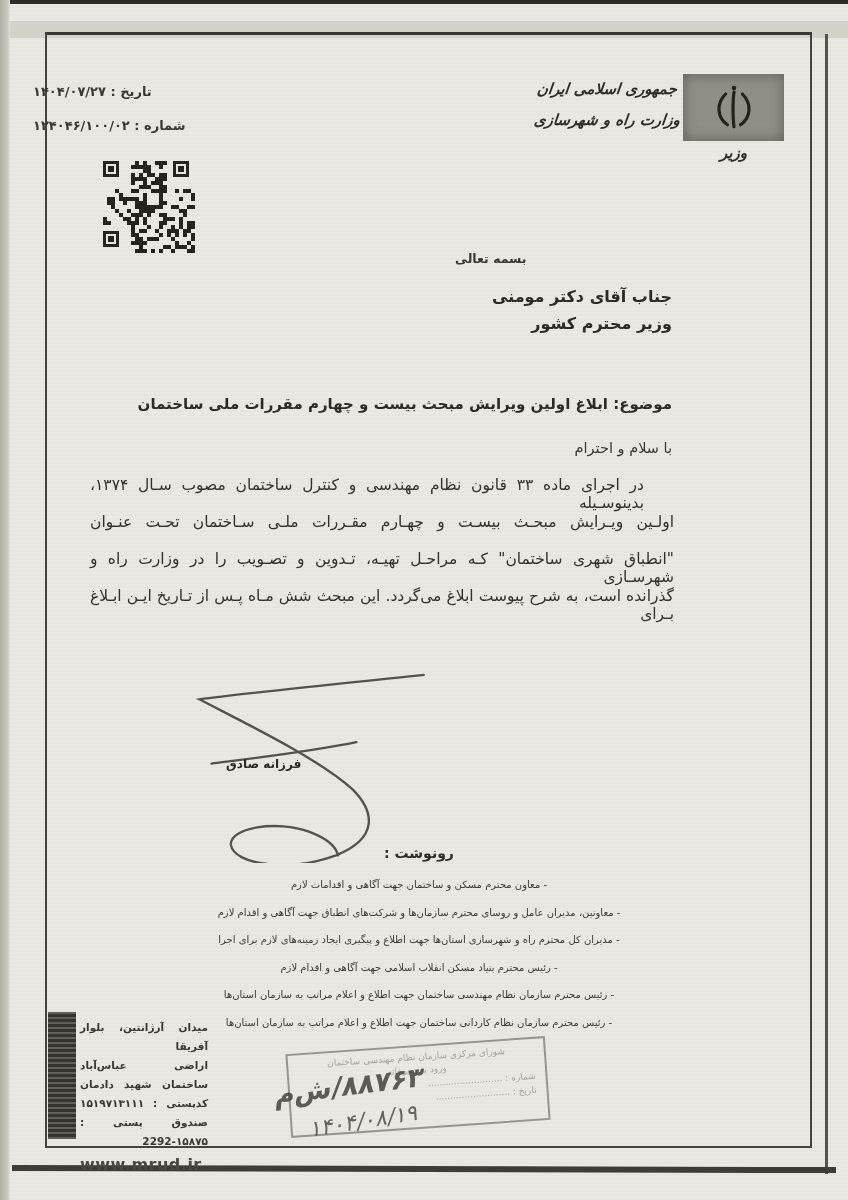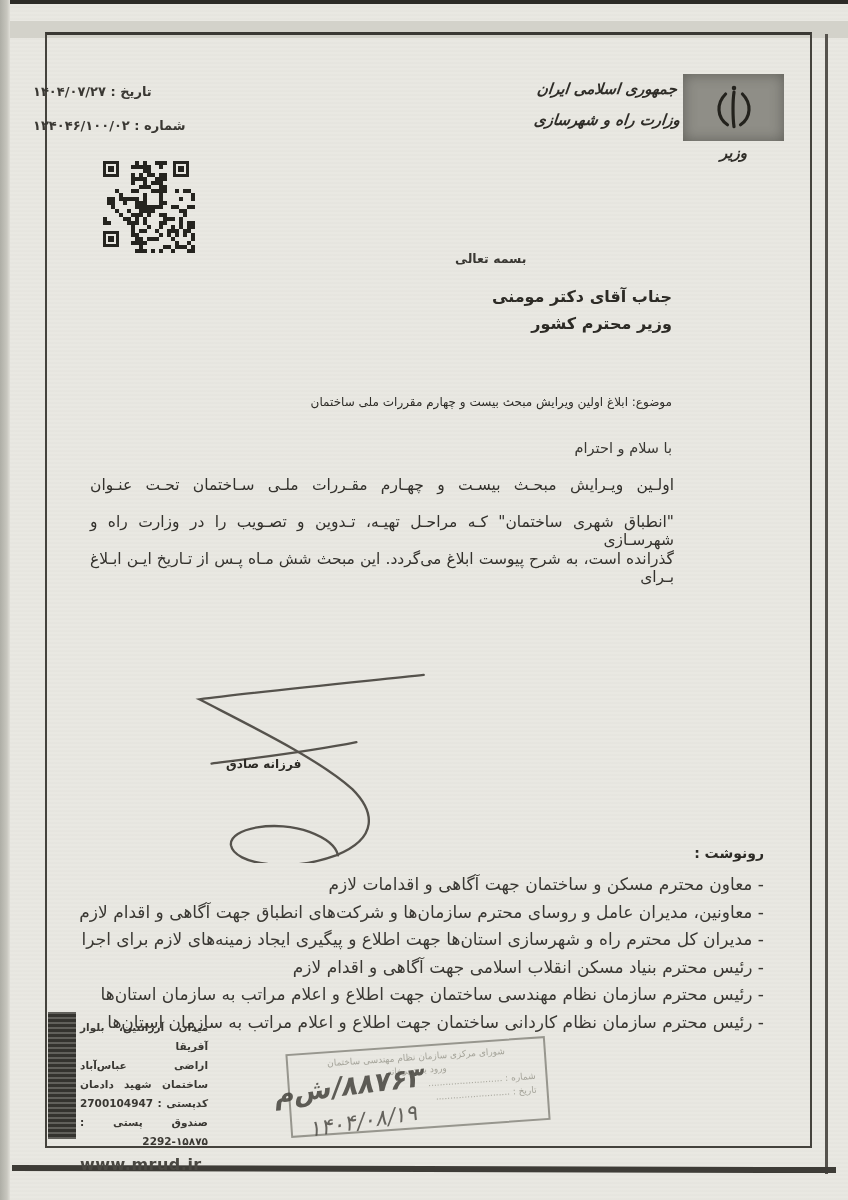--- a/index.html
+++ b/index.html
@@ -39,34 +39,34 @@
     background:#8f8e87; box-shadow:inset 0 0 14px rgba(40,40,35,0.45);
     display:flex; align-items:center; justify-content:center; }
   .logo-role { position:absolute; left:683px; top:144px; width:101px; text-align:center;
     font-weight:bold; font-style:italic; font-size:15px; color:#2f2d28; }
 
   
   .besmellah { position:absolute; left:455px; top:251px; font-size:12.5px; font-weight:bold; color:#3a3833; }
   .recipient { position:absolute; right:176px; top:283px; direction:rtl; text-align:right; }
   .recipient div { font-size:16px; font-weight:bold; color:#2d2b26; line-height:27px; }
   .subject { position:absolute; right:176px; top:395px; direction:rtl; text-align:right;
-    font-size:12px; font-weight:normal; color:#2d2b26; }
+    font-size:15px; font-weight:bold; color:#2d2b26; }
   .salutation { position:absolute; right:176px; top:440px; direction:rtl; font-size:14.5px; color:#3a3833; }
   .body-text { position:absolute; left:90px; top:476px; width:584px; direction:rtl; }
   .body-text .bl { font-size:15.5px; color:#33312c; height:37px; text-align:justify; text-align-last:justify; }
   .body-text .bl.first { padding-right:30px; }
   .body-text .bl.last { text-align-last:right; }
 
   .signature-svg { position:absolute; left:183px; top:658px; }
   .signature-name { position:absolute; left:226px; top:757px; font-size:12px; font-weight:bold; color:#2d2b26; }
 
   
-  .cc { position:absolute; right:84px; top:845px; direction:rtl; text-align:right; width:690px; }
+  .cc { position:absolute; right:84px; top:845px; direction:rtl; text-align:center; width:690px; }
   .cc-title { font-size:14px; font-weight:bold; color:#2d2b26; margin-bottom:10px; }
-  .cc-item { font-size:17px; color:#3a3833; line-height:27.5px; }
+  .cc-item { font-size:10px; color:#3a3833; line-height:27.5px; }
 
   
   .footer-bar { position:absolute; left:48px; top:1012px; width:28px; height:127px;
     background:#45443e;
     background-image:repeating-linear-gradient(0deg, rgba(255,255,255,0.15) 0 2px, rgba(0,0,0,0.25) 2px 5px); }
   .footer-address { position:absolute; left:80px; top:1018px; width:128px; direction:rtl; text-align:center; }
   .footer-address .fl { font-size:10.5px; font-weight:bold; color:#3a3833; line-height:19px;
     text-align:justify; text-align-last:justify; }
   .footer-website { font-size:16px; font-weight:bold; color:#4a4842; letter-spacing:0.5px;
     direction:ltr; text-align:left; margin-top:4px; }
@@ -299,20 +299,21 @@
 
   <div class="recipient">
     <div>جناب آقای دکتر مومنی</div>
     <div>وزیر محترم کشور</div>
   </div>
 
   <div class="subject">موضوع: ابلاغ اولین ویرایش مبحث بیست و چهارم مقررات ملی ساختمان</div>
   <div class="salutation">با سلام و احترام</div>
 
   <div class="body-text">
+    <div class="bl first">در اجرای ماده ۳۳ قانون نظام مهندسی و کنترل ساختمان مصوب سـال ۱۳۷۴، بدینوسـیله</div>
     <div class="bl">اولـین ویـرایش مبحـث بیسـت و چهـارم مقـررات ملـی سـاختمان تحـت عنـوان</div>
     <div class="bl">"انطباق شهری ساختمان" کـه مراحـل تهیـه، تـدوین و تصـویب را در وزارت راه و شهرسـازی</div>
     <div class="bl">گذرانده است، به شرح پیوست ابلاغ می‌گردد. این مبحث شش مـاه پـس از تـاریخ ایـن ابـلاغ بـرای</div>
   </div>
 
   <svg class="signature-svg" width="255" height="205" viewBox="0 0 250 200">
     <g fill="none" stroke="#55524c" stroke-width="2.3" stroke-linecap="round">
       <path d="M 236 16 C 180 22 60 34 16 40 C 70 68 132 98 166 128 C 188 150 192 176 150 193 C 104 210 50 202 47 183 C 45 166 92 158 124 170 C 140 176 150 184 152 193"></path>
       <path d="M 170 82 C 120 92 68 98 28 103"></path>
     </g>
@@ -327,21 +328,21 @@
     <div class="cc-item">- رئیس محترم بنیاد مسکن انقلاب اسلامی جهت آگاهی و اقدام لازم</div>
     <div class="cc-item">- رئیس محترم سازمان نظام مهندسی ساختمان جهت اطلاع و اعلام مراتب به سازمان استان‌ها</div>
     <div class="cc-item">- رئیس محترم سازمان نظام کاردانی ساختمان جهت اطلاع و اعلام مراتب به سازمان استان‌ها</div>
   </div>
 
   <div class="footer-bar"></div>
   <div class="footer-address">
     <div class="fl">میدان آرژانتین، بلوار آفریقا</div>
     <div class="fl">اراضی عباس‌آباد</div>
     <div class="fl">ساختمان شهید دادمان</div>
-    <div class="fl">کدپستی : 2700104947</div>
+    <div class="fl">کدپستی : ۱۵۱۹۷۱۳۱۱۱</div>
     <div class="fl">صندوق پستی : ۱۵۸۷۵-2292</div>
     <div class="footer-website">www.mrud.ir</div>
   </div>
 
   <div class="stamp">
     <div class="s-line">شورای مرکزی سازمان نظام مهندسی ساختمان</div>
     <div class="s-line">ورود به دبیرخانه</div>
     <div class="s-field">شماره : ..........................</div>
     <div class="s-field">تاریخ : ..........................</div>
   </div>

